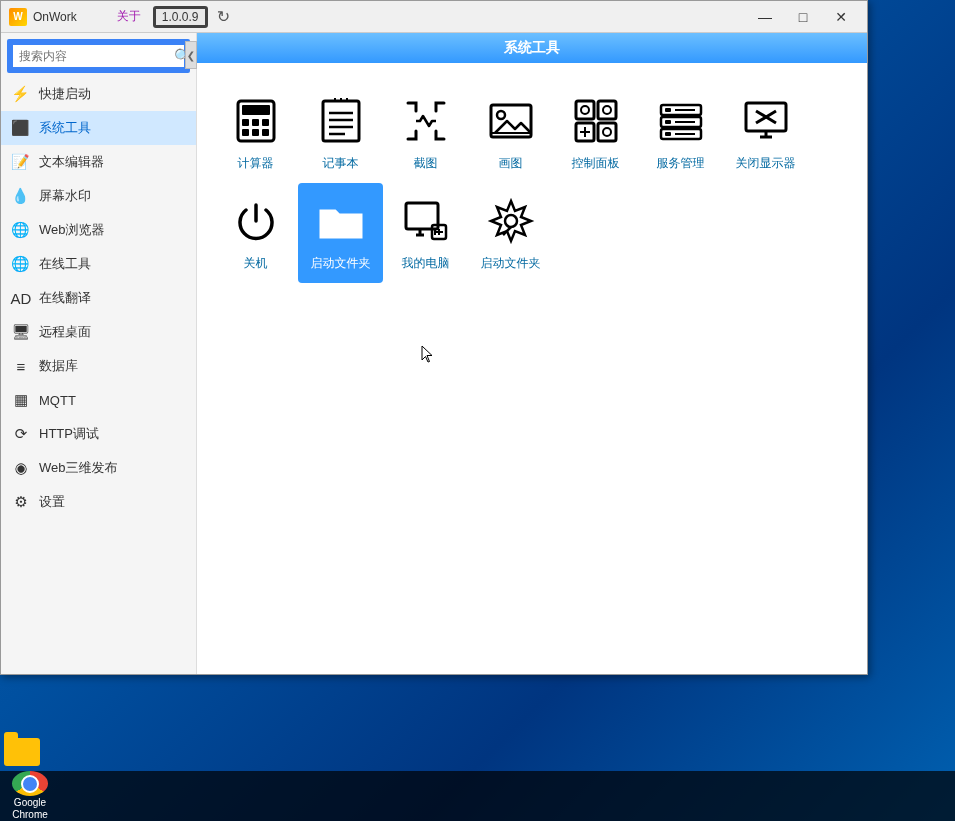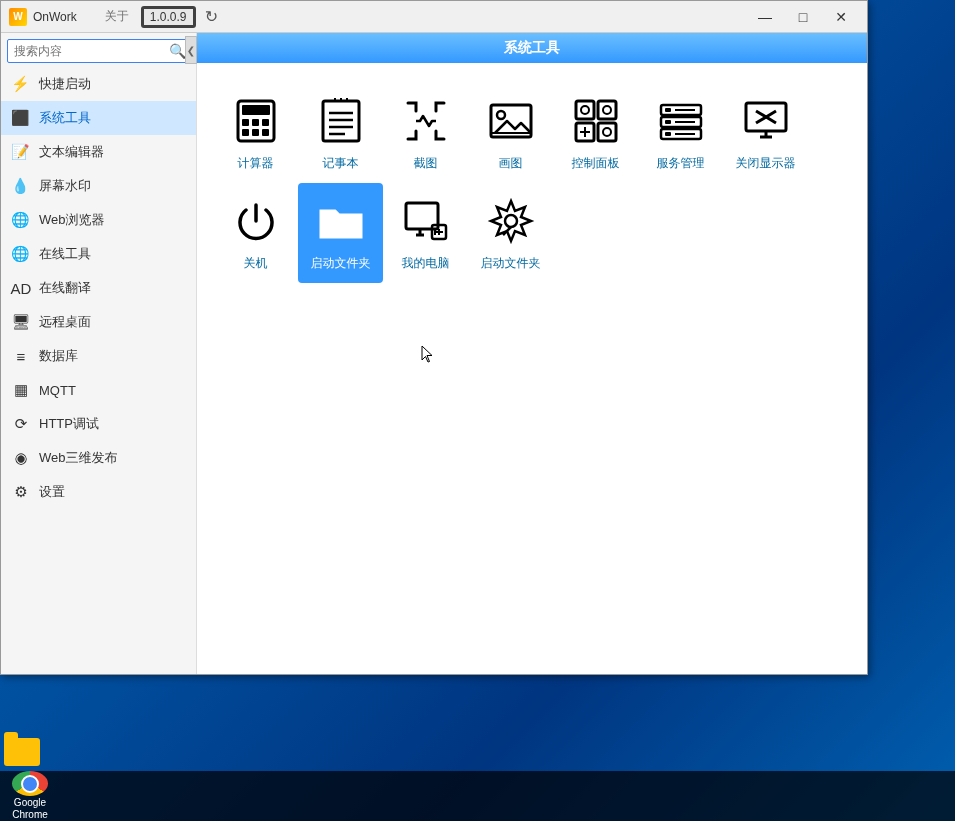--- a/index.html
+++ b/index.html
@@ -105,28 +105,29 @@
       align-items: center;
       justify-content: center;
       font-size: 10px;
       color: white;
       font-weight: bold;
     }
 
     .title-bar-app-name {
       font-size: 12px;
       color: #333;
-      margin-right: 28px;
+      margin-right: 8px;
     }
 
     .title-bar-menu {
       font-size: 12px;
-      color: #737373;
+      color: #a21caf;
       margin-right: 12px;
       cursor: pointer;
+      margin-left: 32px;
     }
 
     .title-bar-version {
       font-size: 12px;
       color: #333;
       background: #e8e8e8;
       padding: 1px 6px;
       border-radius: 3px;
       border: 3px solid #404040;
     }
@@ -177,21 +178,21 @@
       display: flex;
       flex-direction: column;
       flex-shrink: 0;
     }
 
     .search-bar {
       display: flex;
       align-items: center;
       margin: 6px 6px 4px;
       background: white;
-      border: 1px solid #3b82f6;
+      border: 6px solid #3b82f6;
       border-radius: 2px;
       padding: 3px 6px;
     }
 
     .search-input {
       border: none;
       outline: none;
       font-size: 12px;
       color: #999;
       flex: 1;

